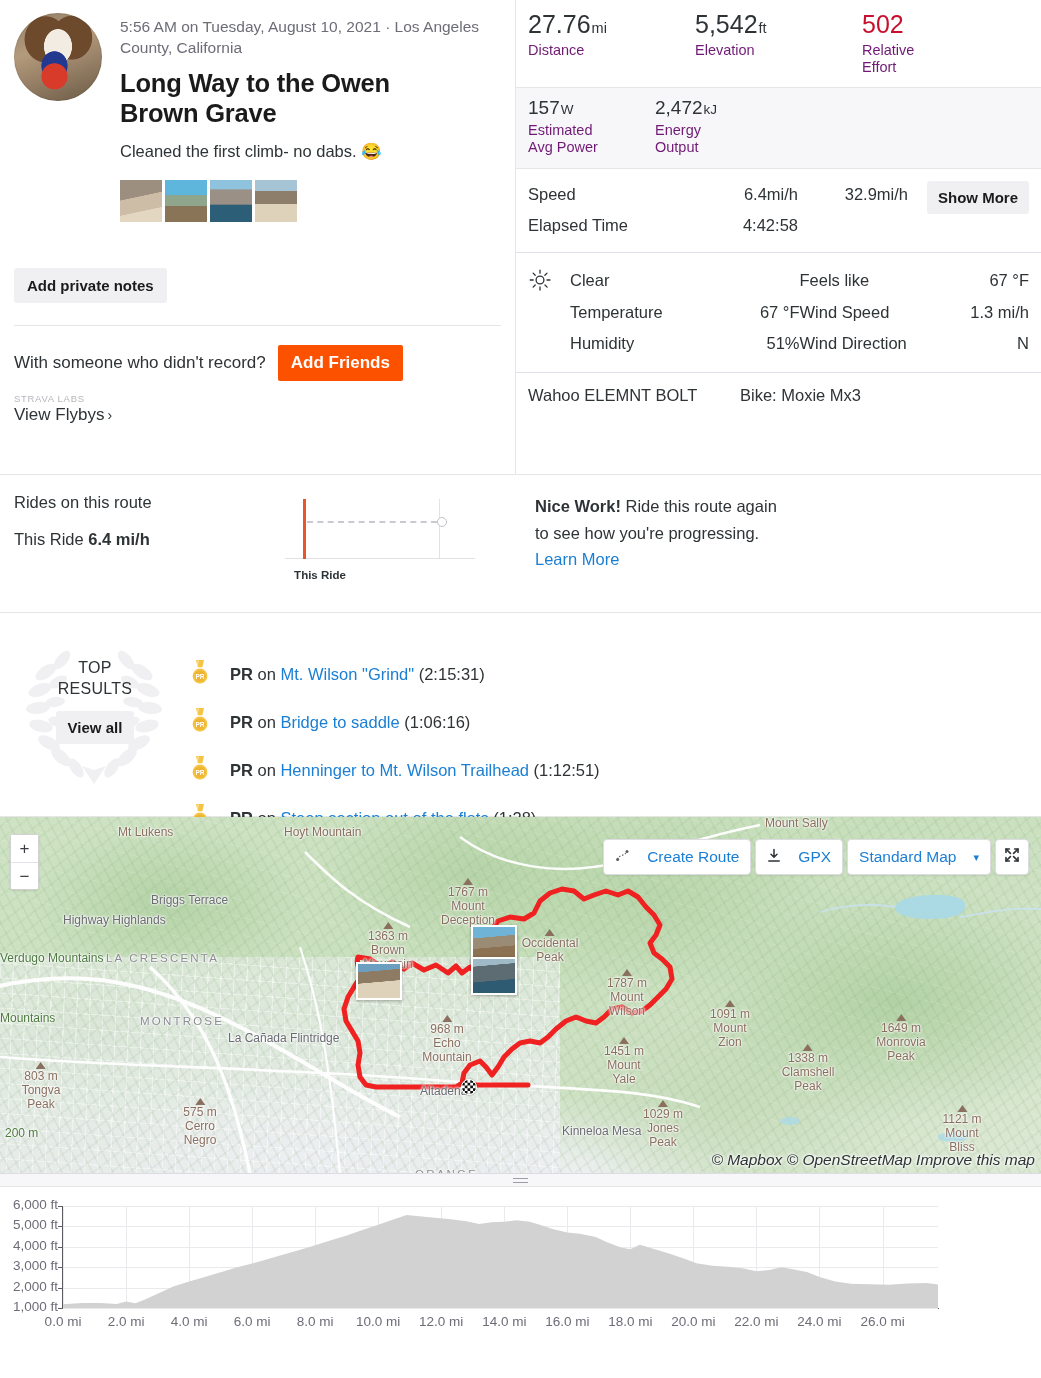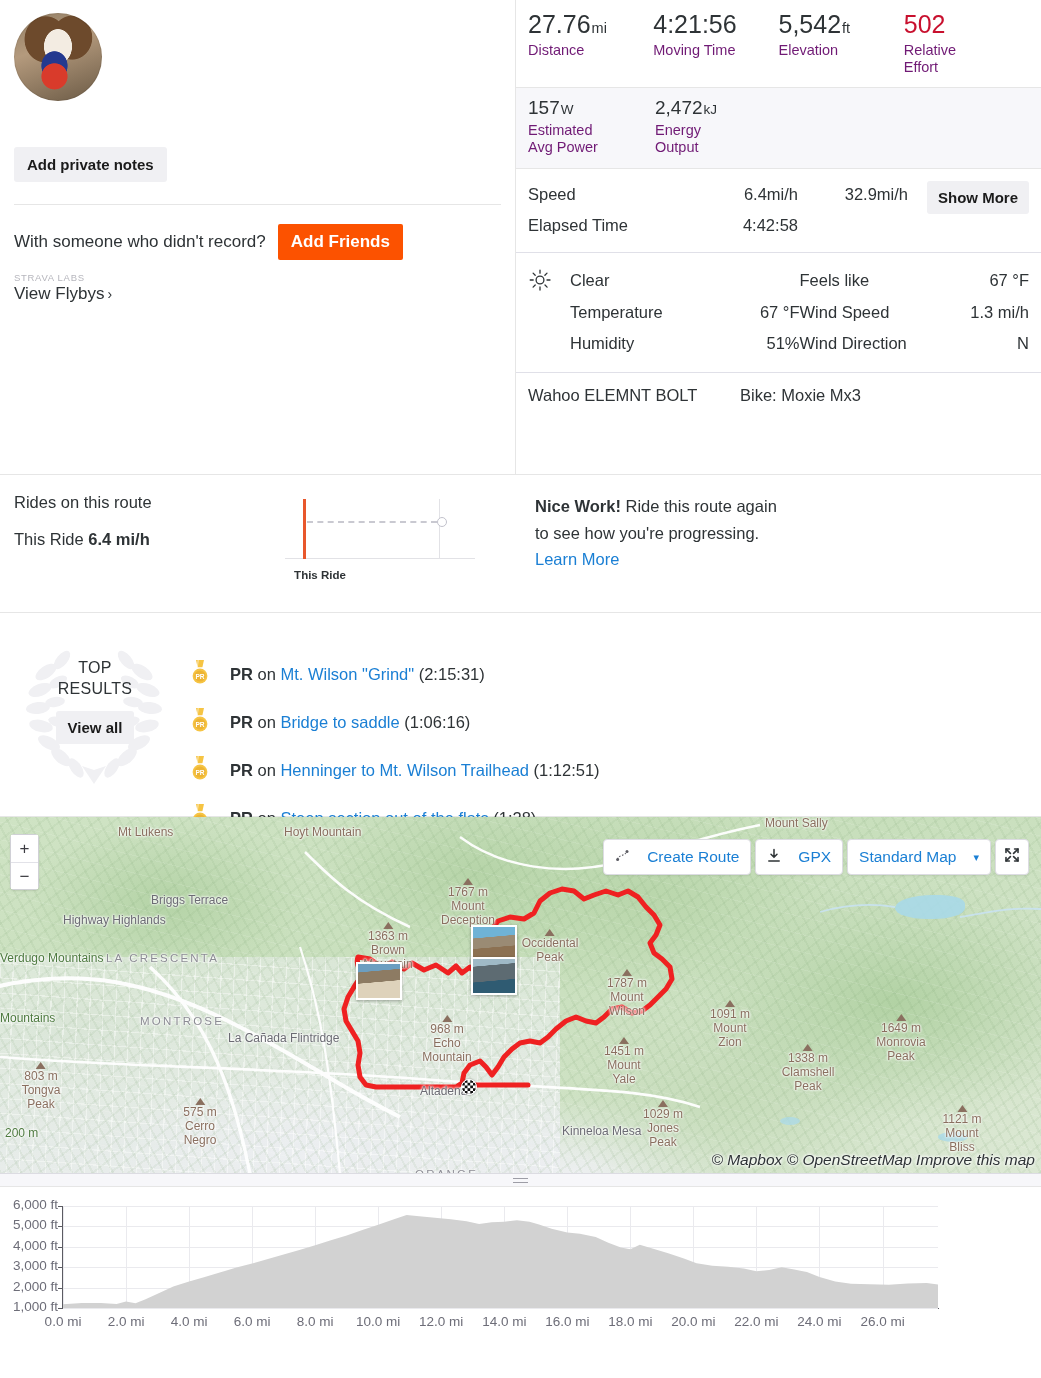--- a/index.html
+++ b/index.html
@@ -325,20 +325,31 @@
 </head>
 <body>
 
 <div class="page">
 
   <div class="top-wrap">
 
     <div class="col-left">
       <div class="hdr">
         <div class="avatar"></div>
+        <div class="hdr-txt">
+          <div class="meta">5:56 AM on Tuesday, August 10, 2021 · Los Angeles County, California</div>
+          <div class="title">Long Way to the Owen Brown Grave</div>
+          <div class="desc">Cleaned the first climb- no dabs. 😂</div>
+          <div class="thumbs">
+            <div class="thumb t1"></div>
+            <div class="thumb t2"></div>
+            <div class="thumb t3"></div>
+            <div class="thumb t4"></div>
+          </div>
+        </div>
       </div>
 
       <div class="notes-row" style="margin-top:26px">
         <button class="btn-grey">Add private notes</button>
       </div>
       <div class="divider"></div>
 
       <div class="friends-row">
         <span class="q">With someone who didn't record?</span>
         <button class="btn-orange">Add Friends</button>
@@ -349,24 +360,20 @@
         <a class="labs-link"><span>View Flybys</span><span class="chev">›</span></a>
       </div>
     </div>
 
     <div class="col-right">
 
       <div class="stats-top">
         <div class="stat">
           <div class="v"><span>27.76</span><span class="u">mi</span></div>
           <div class="l">Distance</div>
-        </div>
-        <div class="stat">
-          <div class="v"><span>4:21:56</span></div>
-          <div class="l">Moving Time</div>
         </div>
         <div class="stat">
           <div class="v"><span>5,542</span><span class="u">ft</span></div>
           <div class="l">Elevation</div>
         </div>
         <div class="stat effort">
           <div class="v"><span>502</span></div>
           <div class="l">Relative Effort</div>
         </div>
       </div>

